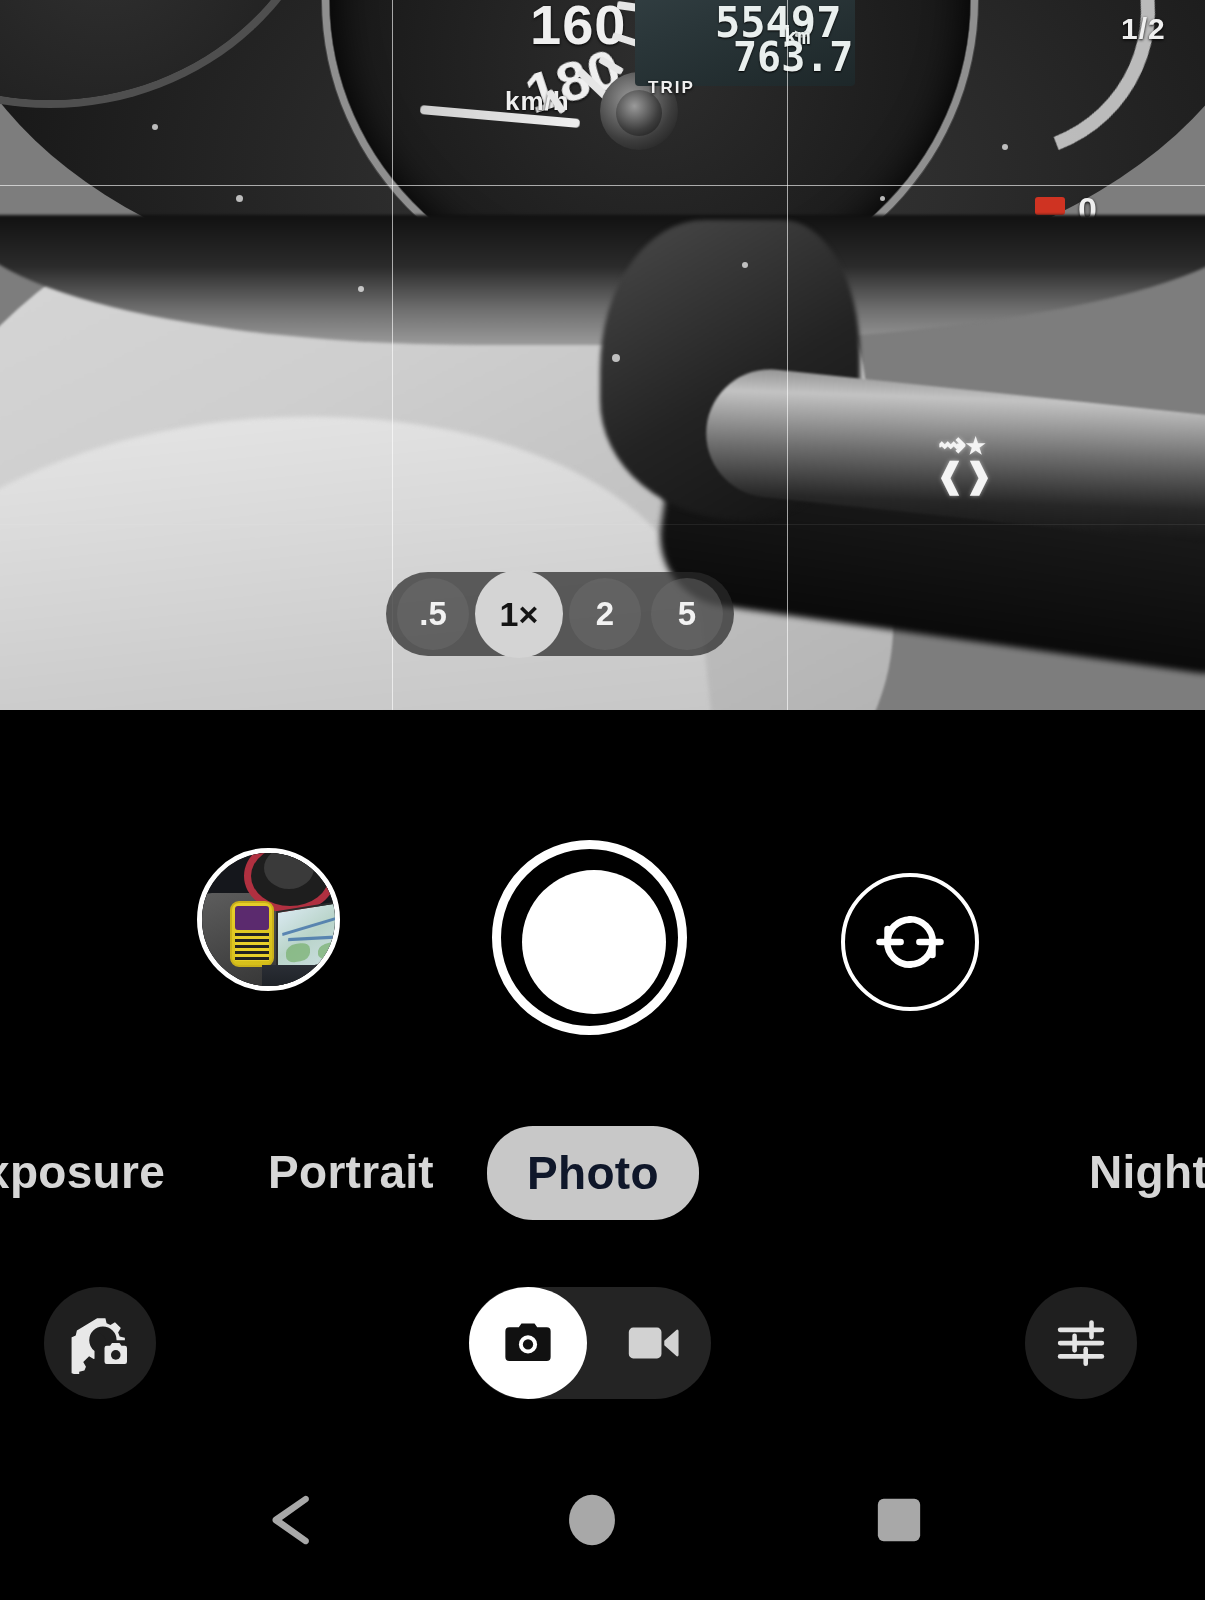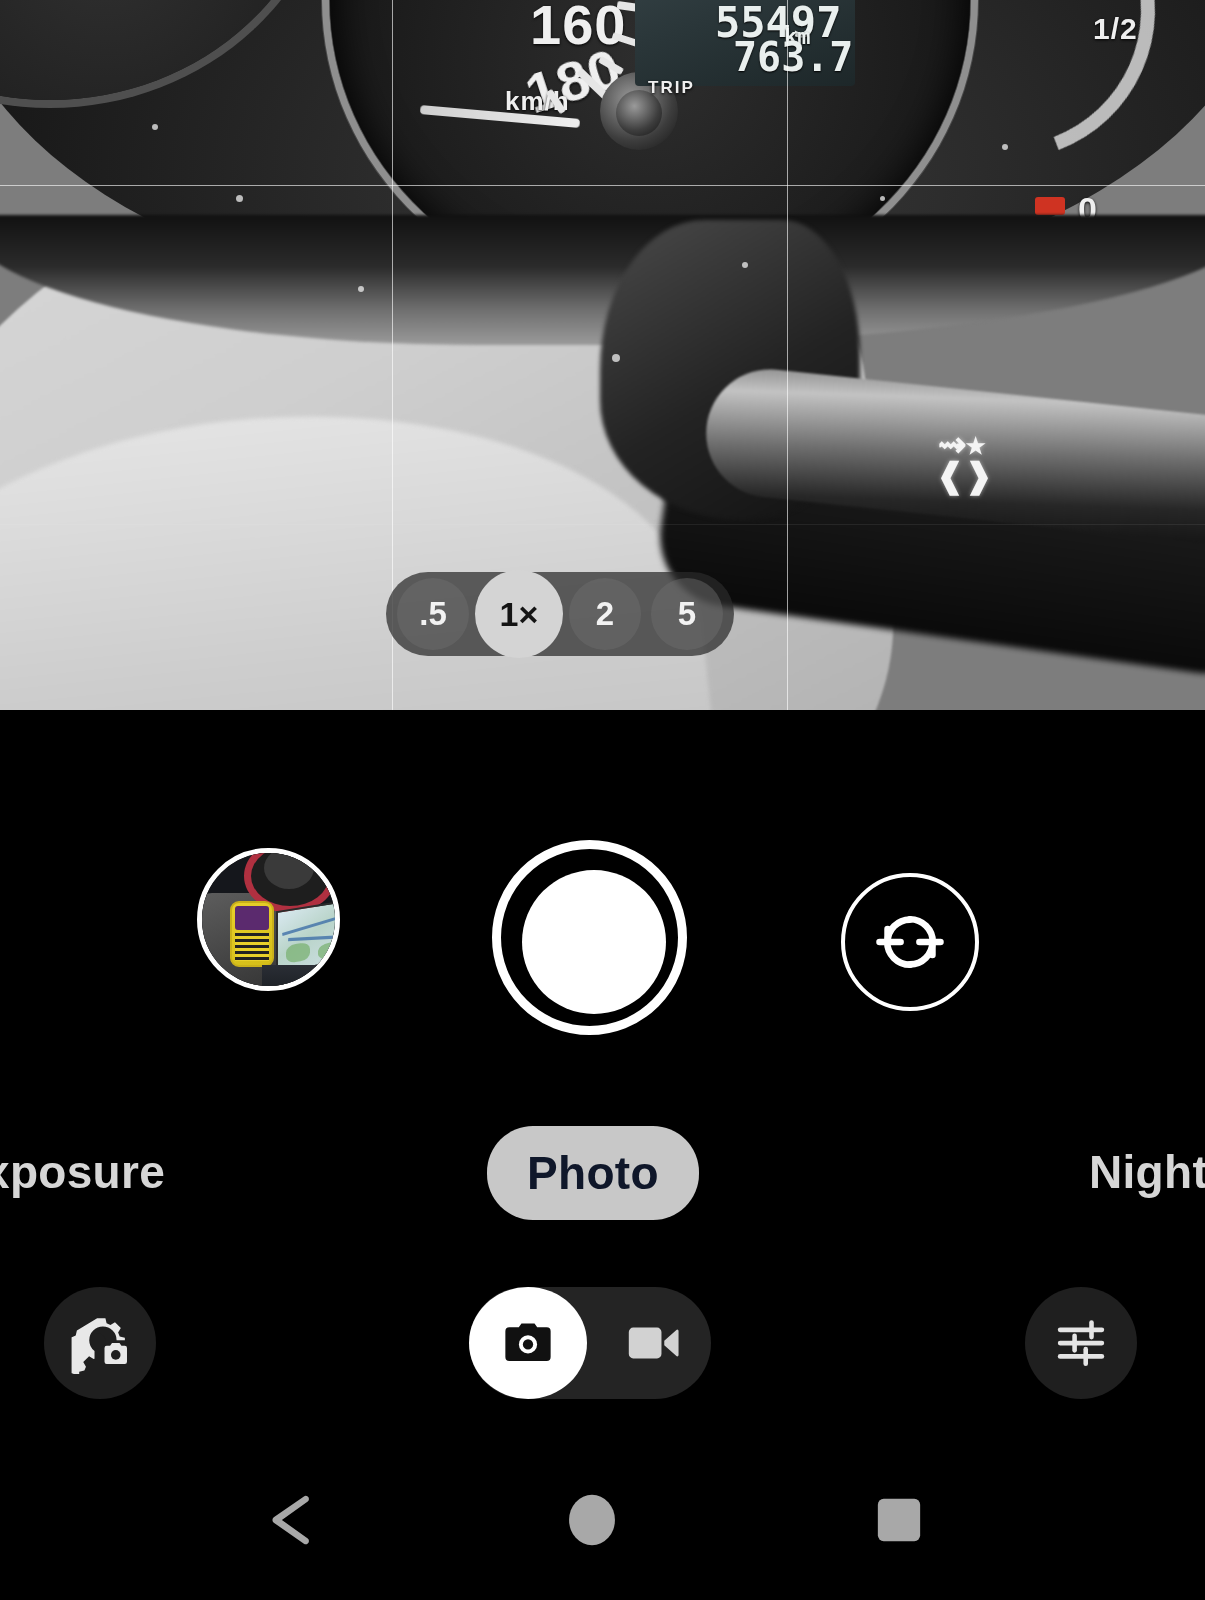--- a/index.html
+++ b/index.html
@@ -267,21 +267,21 @@
       <div class="hub" style="left:616px; top:90px; width:46px; height:46px;"></div>
 
       <div class="lcd"></div>
       <span class="lcd-text" style="left:715px; top:-2px; font-size:42px;">55497</span>
       <span class="lcd-text" style="left:784px; top:24px; font-size:22px;">km</span>
       <span class="lcd-text" style="left:733px; top:34px; font-size:40px;">763.7</span>
       <span class="speed-num" style="left:648px; top:78px; font-size:17px; letter-spacing:2px;">TRIP</span>
 
       <div class="fuel-arc"></div>
       <div class="fuel-red"></div>
-      <span class="speed-num" style="left:1093px; top:12px; font-size:30px;">1/2</span>
+      <span class="speed-num" style="left:1121px; top:12px; font-size:30px;">1/2</span>
       <span class="speed-num" style="left:1078px; top:190px; font-size:34px;">0</span>
 
       <div class="binnacle-lip"></div>
 
       <div class="stalk-shadow"></div>
       <div class="stalk-base"></div>
       <div class="stalk"></div>
       <span class="stalk-mark" style="left:938px; top:424px; font-size:34px;">⇝⭑</span>
       <span class="stalk-mark" style="left:936px; top:455px; font-size:34px;">❰❱</span>
 
@@ -343,20 +343,21 @@
           <path d="M5.6 12 A6.4 6.4 0 0 1 12 5.6" fill="none" stroke="#fff" stroke-width="1.9" stroke-linecap="round"></path>
           <path d="M18.4 12 A6.4 6.4 0 0 1 12 18.4" fill="none" stroke="#fff" stroke-width="1.9" stroke-linecap="round"></path>
           <path d="M5.6 8.3 L5.6 12 L9.3 12" fill="none" stroke="#fff" stroke-width="1.9" stroke-linecap="round" stroke-linejoin="round"></path>
           <path d="M18.4 15.7 L18.4 12 L14.7 12" fill="none" stroke="#fff" stroke-width="1.9" stroke-linecap="round" stroke-linejoin="round"></path>
         </svg>
       </div>
     </div>
 
     <div id="mode-carousel">
       <span class="mode-item" style="left:-16px; top:27px;">xposure</span>
+      <span class="mode-item" style="left:268px; top:27px;">Portrait</span>
       <span class="mode-item selected" style="left:487px; top:8px;">Photo</span>
       <span class="mode-item" style="left:1089px; top:27px;">Night</span>
     </div>
 
     <div id="bottom-bar">
 
       <div id="settings-button" class="round-btn">
         <svg width="62" height="62" viewBox="0 0 24 24">
           <path fill="#e8e8e8" d="M10.3 2.2h3.2l.45 2.0 1.5.62 1.75-1.05 2.26 2.26-1.05 1.75.62 1.5 2.0.45v1.0h-3.2a5.3 5.3 0 0 0-5.3-5.3 5.3 5.3 0 0 0-5.3 5.3 5.3 5.3 0 0 0 2.05 4.18v3.0l-.35.08-1.75-1.05-2.26 2.26 1.05 1.75-.62 1.5-2.0.45v3.2h-.9l-.45-2.0-1.5-.62-.1-.05V9.6l.1-.05 1.5-.62.45-2.0z" transform="translate(0.6,0.2)"></path>
           <circle cx="11.1" cy="11.2" r="3.0" fill="#1f1f1f"></circle>

